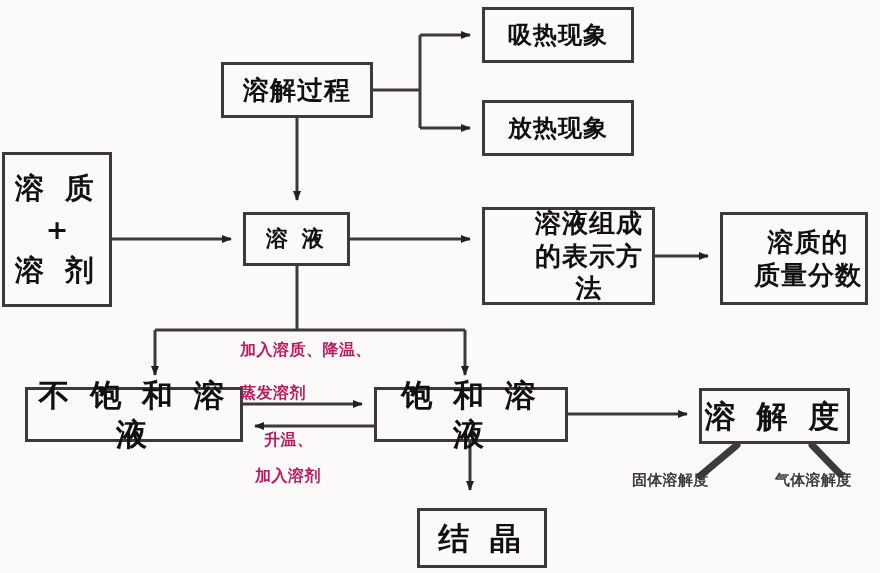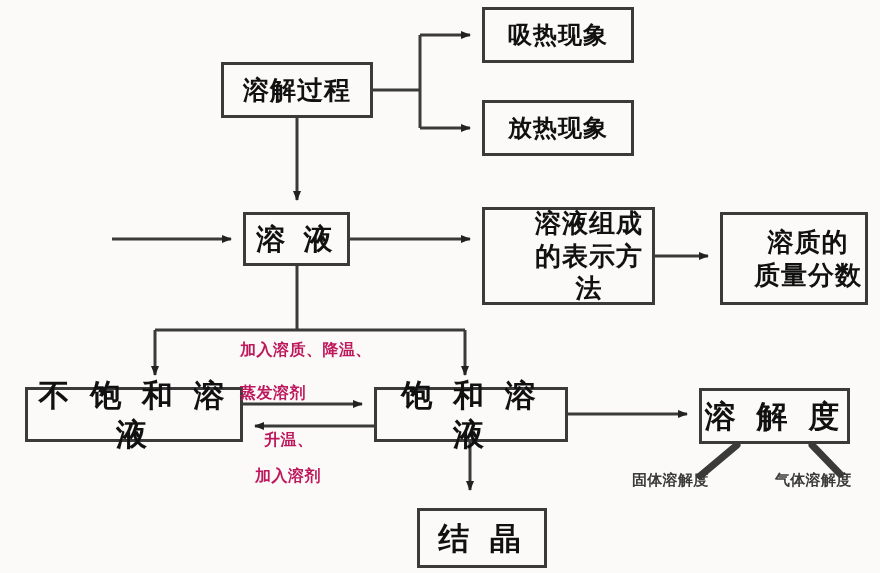--- a/index.html
+++ b/index.html
@@ -21,21 +21,21 @@
     align-items:center;
     justify-content:center;
     text-align:center;
     color:#111;
     font-weight:700;
     line-height:1.25;
     letter-spacing:0.04em;
   }
   .n-sm{font-size:24px;}
   .n-md{font-size:26px;}
-  .n-lg{font-size:29px;letter-spacing:0.14em;}
+  .n-lg{font-size:22px;letter-spacing:0.14em;}
   .n-xl{font-size:31px;letter-spacing:0.16em;}
   .twoline{flex-direction:column;}
   .solute-box{flex-direction:column;font-size:29px;letter-spacing:0.18em;}
   .solute-box .plus{font-size:27px;letter-spacing:0;padding:6px 0;}
 
   .edge-label{
     position:absolute;
     color:#be185d;
     font-size:16px;
     font-weight:700;
@@ -101,20 +101,25 @@
   </div>
 
   <div class="node n-sm" style="left:482px;top:100px;width:152px;height:56px;">
     <span>放热现象</span>
   </div>
 
   <div class="node n-sm" style="left:482px;top:7px;width:152px;height:56px;">
     <span>吸热现象</span>
   </div>
 
+  <div class="node solute-box" style="left:2px;top:152px;width:110px;height:155px;">
+    <span>溶 质</span>
+    <span class="plus">+</span>
+    <span>溶 剂</span>
+  </div>
 
   <div class="node n-lg" style="left:243px;top:212px;width:107px;height:54px;">
     <span>溶 液</span>
   </div>
 
   <div class="node n-md twoline" style="left:482px;top:207px;width:173px;height:98px;padding-left:41px;">
     <span>溶液组成</span>
     <span>的表示方法</span>
   </div>
 

